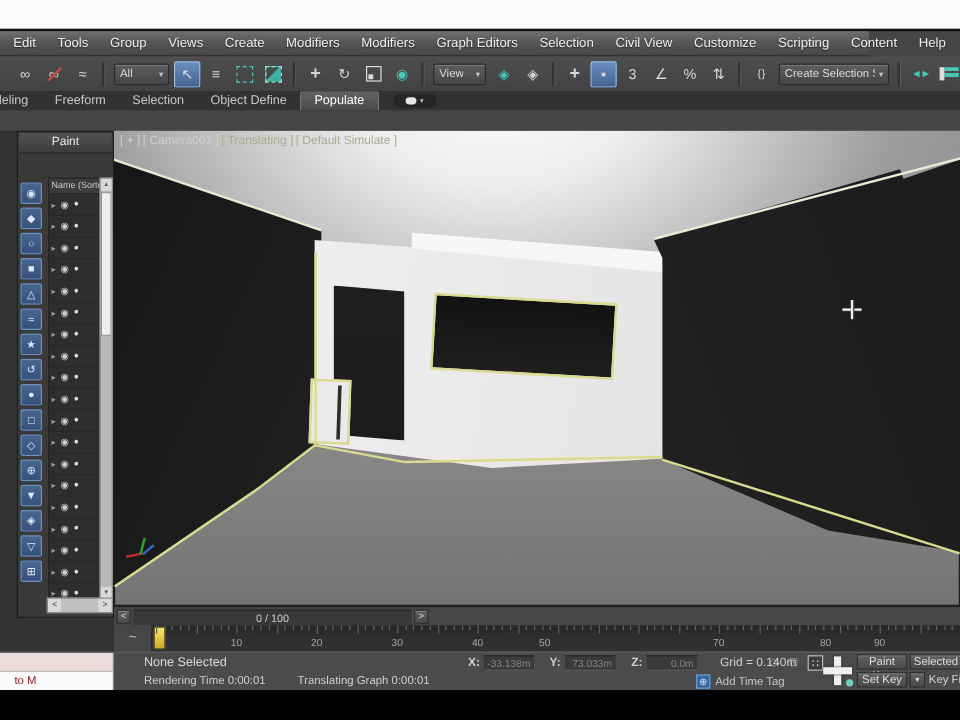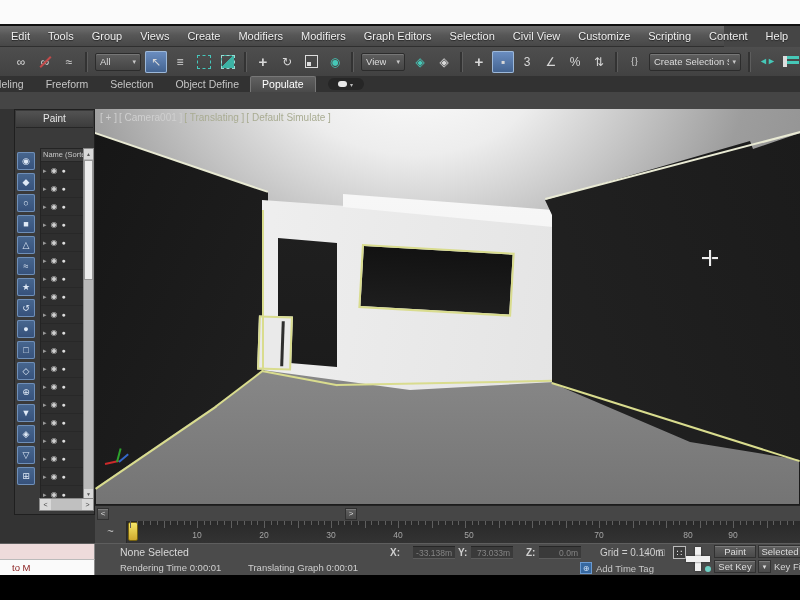--- a/index.html
+++ b/index.html
@@ -483,20 +483,21 @@
     <div id="vp-label">
       <span class="l1">[ + ]</span>
       <span class="l1">[ Camera001 ]</span>
       <span class="l2">[ Translating ]</span>
       <span class="l2">[ Default Simulate ]</span>
     </div>
   </div>
 
   <div class="abs" id="trackbar">
     <div class="sbtn" id="tb-prev">&lt;</div>
+    <div id="tb-field">0 / 100</div>
     <div class="sbtn" id="tb-next">&gt;</div>
   </div>
 
   <div class="abs" id="timeline">
     <div id="mini-curve">~</div>
     <div id="ruler">
       <div id="time-slider" style="left: 1px;"></div>
     <div class="tick" style="left: 3px; height: 7px;"></div>
         <div class="tick" style="left: 9.7px; height: 4px;"></div>
         <div class="tick" style="left: 16.4px; height: 4px;"></div>
@@ -594,39 +595,39 @@
         <div class="tick" style="left: 632.8px; height: 4px;"></div>
         <div class="tick" style="left: 639.5px; height: 7px;"></div>
         <div class="tick" style="left: 646.2px; height: 4px;"></div>
         <div class="tick" style="left: 652.9px; height: 4px;"></div>
         <div class="tick" style="left: 659.6px; height: 4px;"></div>
         <div class="tick" style="left: 666.3px; height: 4px;"></div>
         <div class="tick-label" style="left: 70px;">10</div>
         <div class="tick-label" style="left: 137px;">20</div>
         <div class="tick-label" style="left: 204px;">30</div>
         <div class="tick-label" style="left: 271px;">40</div>
-        <div class="tick-label" style="left: 342px;">50</div>
+        <div class="tick-label" style="left: 327px;">50</div>
         <div class="tick-label" style="left: 405px; margin-top: 12px;">60</div>
         <div class="tick-label" style="left: 472px;">70</div>
         <div class="tick-label" style="left: 561px;">80</div>
         <div class="tick-label" style="left: 606px;">90</div>
       </div>
   </div>
 
   <div class="abs" id="status-bar">
     <div id="listener-recorder"></div>
     <div id="listener-input">to M</div>
     <div id="none-selected">None Selected</div>
 
     <div class="dim-icon" style="left:641px;">◇</div>
     <div class="dim-icon" style="left:657px;">⊡</div>
     <div id="abs-mode">∷</div>
 
     <div class="coord-label" style="left:390px;">X:</div>
-    <div class="coord-field" style="left:403px;margin-left:10px;">-33.138m</div>
+    <div class="coord-field" style="left:403px;">-33.138m</div>
     <div class="coord-label" style="left:458px;">Y:</div>
     <div class="coord-field" style="left:471px;">73.033m</div>
     <div class="coord-label" style="left:526px;">Z:</div>
     <div class="coord-field" style="left:539px;">0.0m</div>
     <div id="grid-display">Grid = 0.140m</div>
 
     <div class="prompt" style="left:120px;">Rendering Time 0:00:01</div>
     <div class="prompt" style="left:248px;">Translating Graph 0:00:01</div>
 
     <div id="time-tag-icon">⊕</div>

